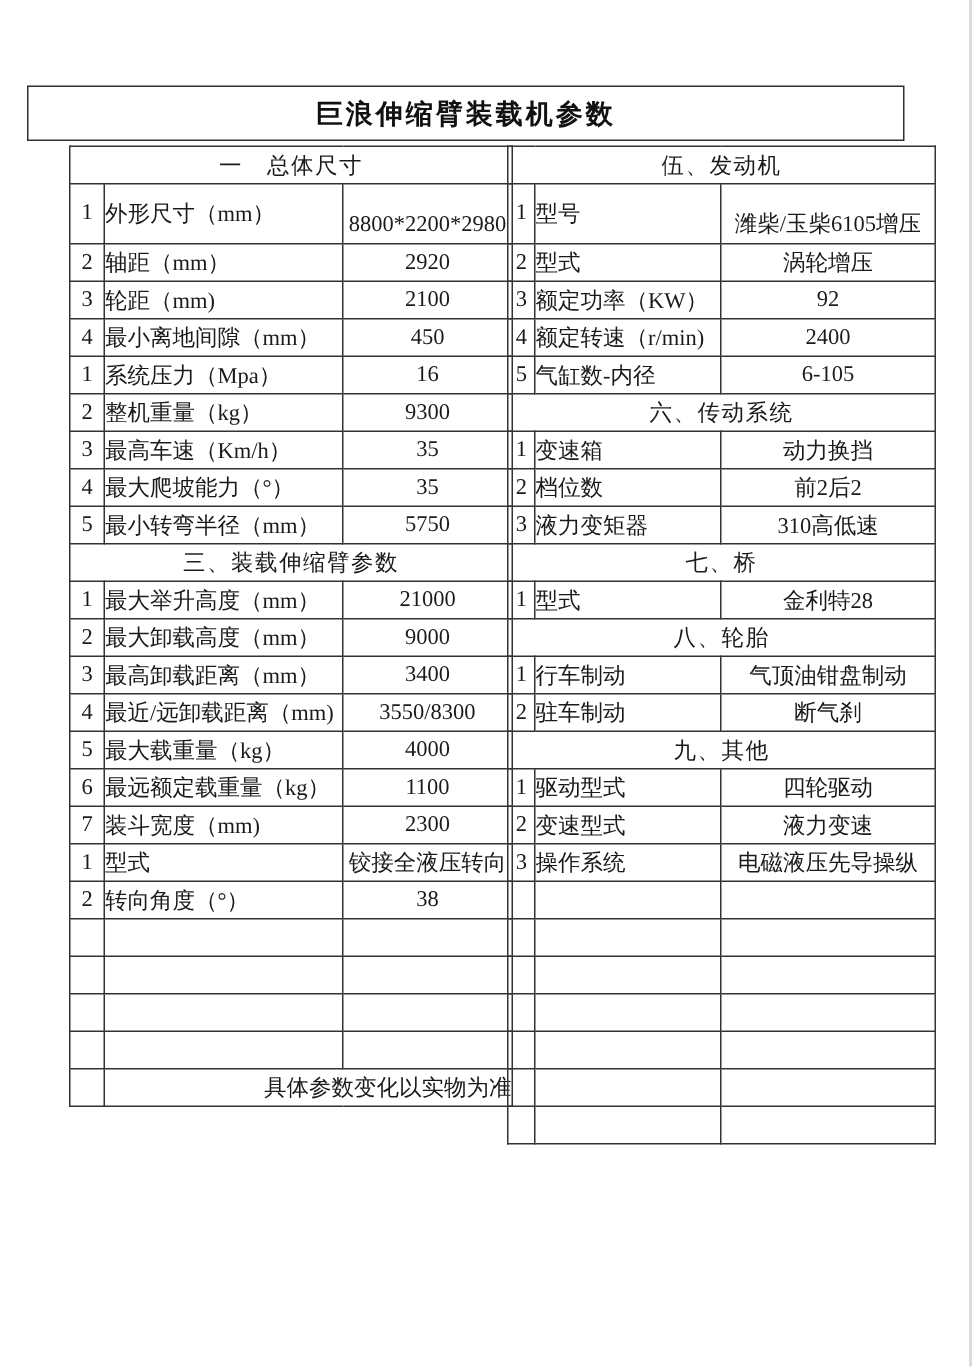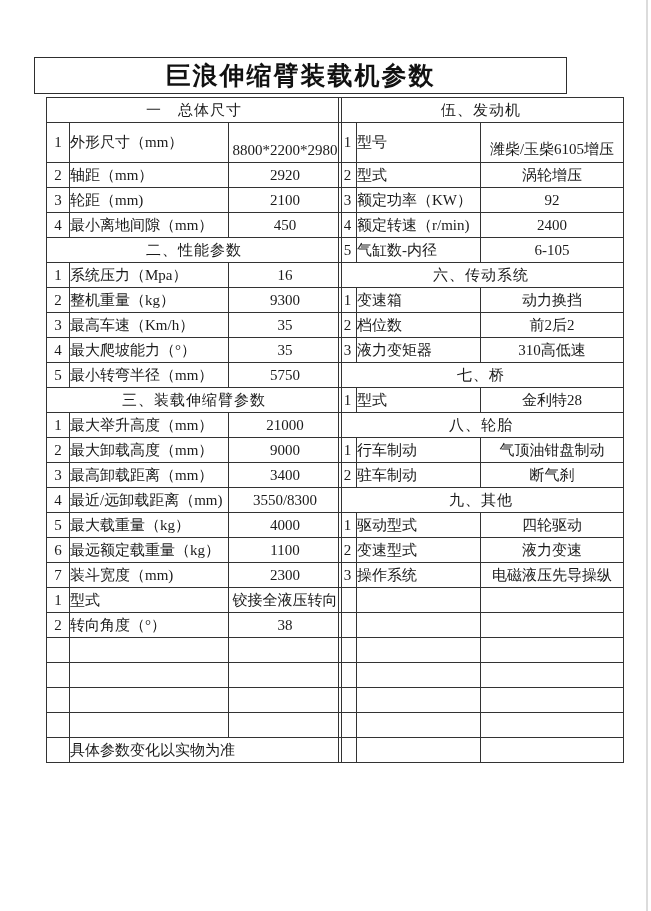--- a/index.html
+++ b/index.html
@@ -5,43 +5,43 @@
   html,body{margin:0;padding:0;}
   body{
     width:651px;height:911px;background:#ffffff;position:relative;
     font-family:"Liberation Serif","DejaVu Serif",serif;color:#1a1a1a;
     overflow:hidden;
   }
   .page-edge{
     position:absolute;top:0;right:3px;width:2px;height:911px;background:#dcdcdc;
   }
   .title-box{
-    position:absolute;left:34px;top:57px;width:533px;height:37px;
+    position:absolute;left:18px;top:57px;width:585px;height:37px;
     box-sizing:border-box;border:1px solid #2e2e2e;
     display:flex;align-items:center;justify-content:center;
     font-family:"Liberation Sans","DejaVu Sans",sans-serif;
-    font-weight:bold;font-size:25px;letter-spacing:2px;color:#111;
+    font-weight:bold;font-size:18px;letter-spacing:2px;color:#111;
   }
   table.spec{
     position:absolute;top:97px;border-collapse:collapse;table-layout:fixed;
   }
   #left-table{left:46px;}
   #right-table{left:338px;}
   table.spec td{
     border:1px solid #333;padding:0;font-size:15px;
     overflow:hidden;white-space:nowrap;vertical-align:middle;
   }
   table.spec tr{height:25px;}
   table.spec tr.tall{height:40px;}
   td.num{text-align:center;font-size:14px;}
   td.lbl{text-align:left;padding-left:5px;}
   td.val{text-align:center;padding-top:5px;}
   tr.tall td.val{vertical-align:bottom;padding-top:1px;padding-bottom:3px;}
   td.section{text-align:center;letter-spacing:1px;}
-  td.note{text-align:left;padding-left:6px;}
+  td.note{text-align:right;padding-left:6px;}
 </style>
 </head>
 <body>
 
 <div class="page-edge"></div>
 
 <div class="title-box">巨浪伸缩臂装载机参数</div>
 
 <table class="spec" id="left-table">
   <colgroup>
@@ -67,23 +67,20 @@
         <td class="num">3</td>
         <td class="lbl">轮距（mm)</td>
         <td class="val">2100</td>
       </tr>
       <tr>
         <td class="num">4</td>
         <td class="lbl">最小离地间隙（mm）</td>
         <td class="val">450</td>
       </tr>
       <tr>
-        <td class="section" colspan="3">二、性能参数</td>
-      </tr>
-      <tr>
         <td class="num">1</td>
         <td class="lbl">系统压力（Mpa）</td>
         <td class="val">16</td>
       </tr>
       <tr>
         <td class="num">2</td>
         <td class="lbl">整机重量（kg）</td>
         <td class="val">9300</td>
       </tr>
       <tr>

